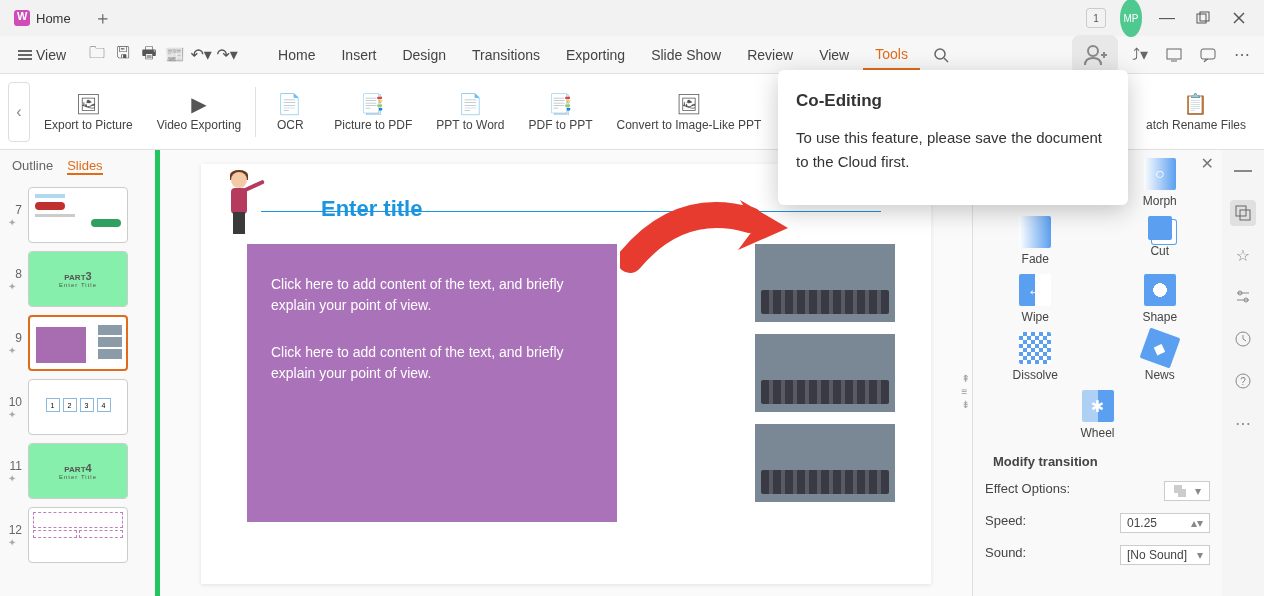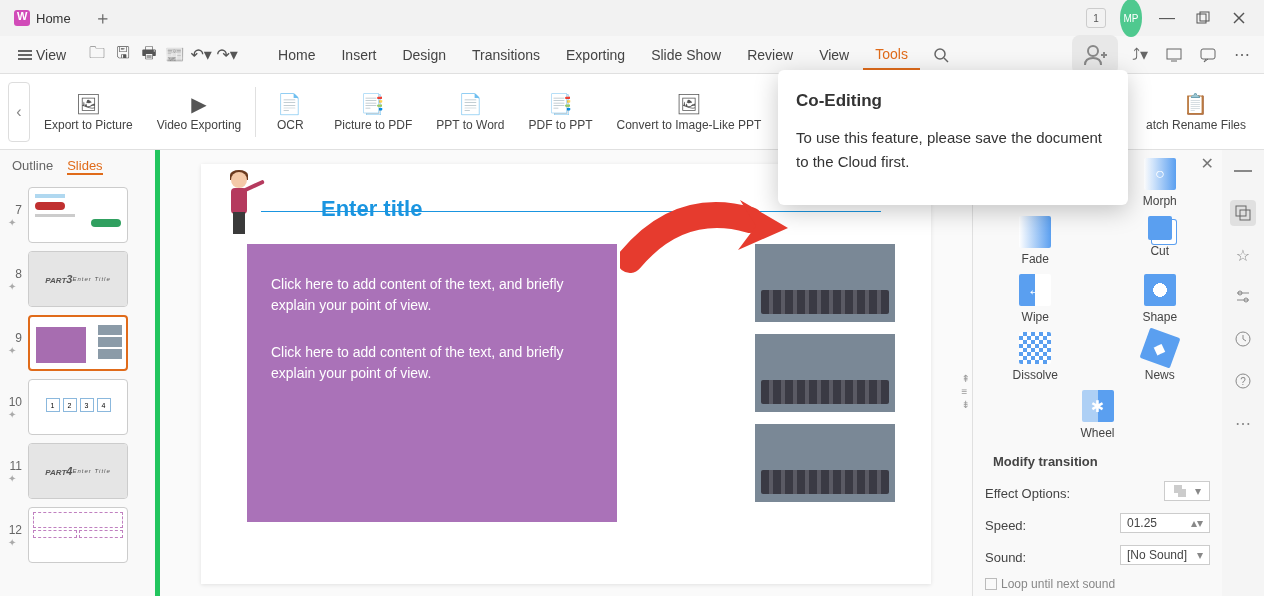--- a/index.html
+++ b/index.html
@@ -48,21 +48,21 @@
 .slide-nav { width: 160px; background: #f9f9f9; border-right: 5px solid #22c55e; }
 .nav-tabs { display: flex; gap: 14px; padding: 8px 12px; font-size: 13px; }
 .nav-tabs .nt { color: #666; }
 .nav-tabs .nt.active { color: #e06b1a; border-bottom: 2px solid #e06b1a; }
 .thumb-list { padding: 4px 8px; }
 .thumb-row { display: flex; align-items: center; gap: 6px; margin-bottom: 8px; }
 .thumb-num { font-size: 12px; color: #666; width: 14px; text-align: right; }
 .thumb-star { font-size: 10px; color: #aaa; }
 .thumb { width: 100px; height: 56px; background: #fff; border: 1px solid #ccc; border-radius: 4px; position: relative; overflow: hidden; }
 .thumb.selected { border: 2px solid #e06b1a; }
-.thumb .t-blue { background: #e5e5e5; width: 100%; height: 100%; display: flex; flex-direction: row; align-items: center; justify-content: center; font-size: 8px; color: #555; font-style: italic; }
+.thumb .t-blue { background: #86efac; width: 100%; height: 100%; display: flex; flex-direction: column; align-items: center; justify-content: center; font-size: 8px; color: #555; }
 .thumb .t-purple { position: absolute; left: 6px; top: 10px; width: 50px; height: 36px; background: #a76db0; }
 .thumb .t-imgs { position: absolute; right: 4px; top: 8px; width: 24px; display: flex; flex-direction: column; gap: 2px; }
 .thumb .t-imgs div { height: 10px; background: #8b9ba8; }
 .thumb .t-boxes { display: flex; gap: 3px; justify-content: center; padding-top: 18px;}
 .thumb .t-boxes span { width: 14px; height: 14px; border: 1px solid #8bb8dd; font-size: 7px; display:flex; align-items:center; justify-content:center; background:#fff;}
 
 
 .canvas-wrap { flex: 1; background: #fafafa; padding: 14px 20px 0 20px; display: flex; justify-content: center; position: relative;}
 .canvas { width: 730px; height: 420px; background: #fff; box-shadow: 0 1px 4px rgba(0,0,0,0.1); position: relative; }
 .slide-title { position: absolute; top: 32px; left: 120px; font-size: 22px; font-weight: bold; color: #1a95e0; }
@@ -75,21 +75,21 @@
 .canvas-controls { position: absolute; right: 2px; top: 50%; display: flex; flex-direction: column; gap: 2px; font-size: 10px; color: #999; }
 
 
 .right-panel { width: 250px; background: #f9f9f9; border-left: 1px solid #e0e0e0; padding: 8px 12px; font-size: 13px; color: #444; position: relative;}
 .rp-close { position: absolute; right: 8px; top: 4px; color: #777; font-size: 16px; }
 .trans-grid { display: flex; flex-wrap: wrap; gap: 8px 24px; margin-bottom: 14px; justify-content: space-around;}
 .trans-item { display: flex; flex-direction: column; align-items: center; font-size: 12px; width: 60px; }
 .trans-icon { width: 32px; height: 32px; background: #5a9ff0; margin-bottom: 4px; border-radius: 2px; display:flex; align-items:center; justify-content:center; color:white; font-size:16px;}
 .trans-item.none .trans-icon { background: transparent; border: 1px solid #ccc; }
 .rp-section-title { font-weight: bold; margin: 12px 8px; }
-.rp-row { display: flex; justify-content: space-between; align-items: flex-end; margin-bottom: 12px; font-size: 13px;}
+.rp-row { display: flex; justify-content: space-between; align-items: flex-start; margin-bottom: 12px; font-size: 13px;}
 .rp-select { border: 1px solid #ccc; padding: 2px 6px; background: #fff; font-size: 12px; min-width: 90px; display: inline-flex; justify-content: space-between; align-items: center;}
 .rp-spin { border: 1px solid #ccc; padding: 2px 6px; background: #fff; font-size: 12px; width: 90px; display:flex; justify-content:space-between; }
 .rp-check { font-size: 12px; color: #888; display:flex; gap:4px; align-items:center;}
 
 
 .side-icons { width: 42px; background: #f5f5f5; display: flex; flex-direction: column; align-items: center; gap: 16px; padding-top: 8px; }
 .side-icons div { width: 26px; height: 26px; display: flex; align-items: center; justify-content: center; color: #888; border-radius: 4px; }
 .side-icons div.active { background: #e0e0e0; }
 .side-collapse { width: 18px; height: 2px; background: #888; }
 
@@ -445,24 +445,20 @@
           <span style="color:#888;">▴▾</span>
         </span>
     </div>
     <div class="rp-row">
       <span>Sound:</span>
       <span class="rp-select">
           <span>[No Sound]</span>
           <span style="color:#888;">▾</span>
         </span>
     </div>
-    <div class="rp-check">
-        <span style="width:12px;height:12px;border:1px solid #bbb;display:inline-block;"></span>
-        <span>Loop until next sound</span>
-      </div>
   </div>
 
   <div class="side-icons">
     <div>
         <span class="side-collapse"></span>
       </div>
     <div class="active">
       <svg width="18" height="18" viewBox="0 0 18 18">
           <rect x="2" y="2" width="10" height="10" fill="none" stroke="#666"></rect>
           <rect x="6" y="6" width="10" height="10" fill="none" stroke="#666"></rect>

